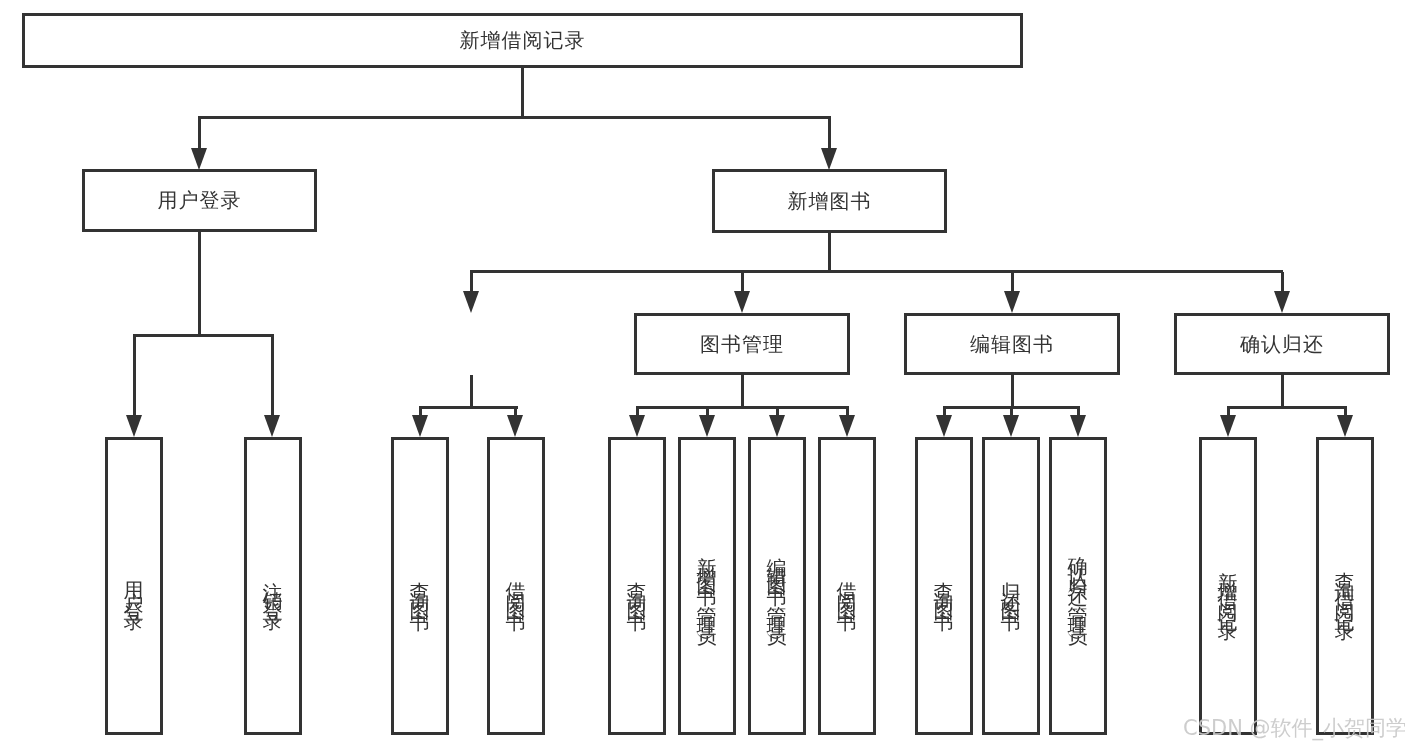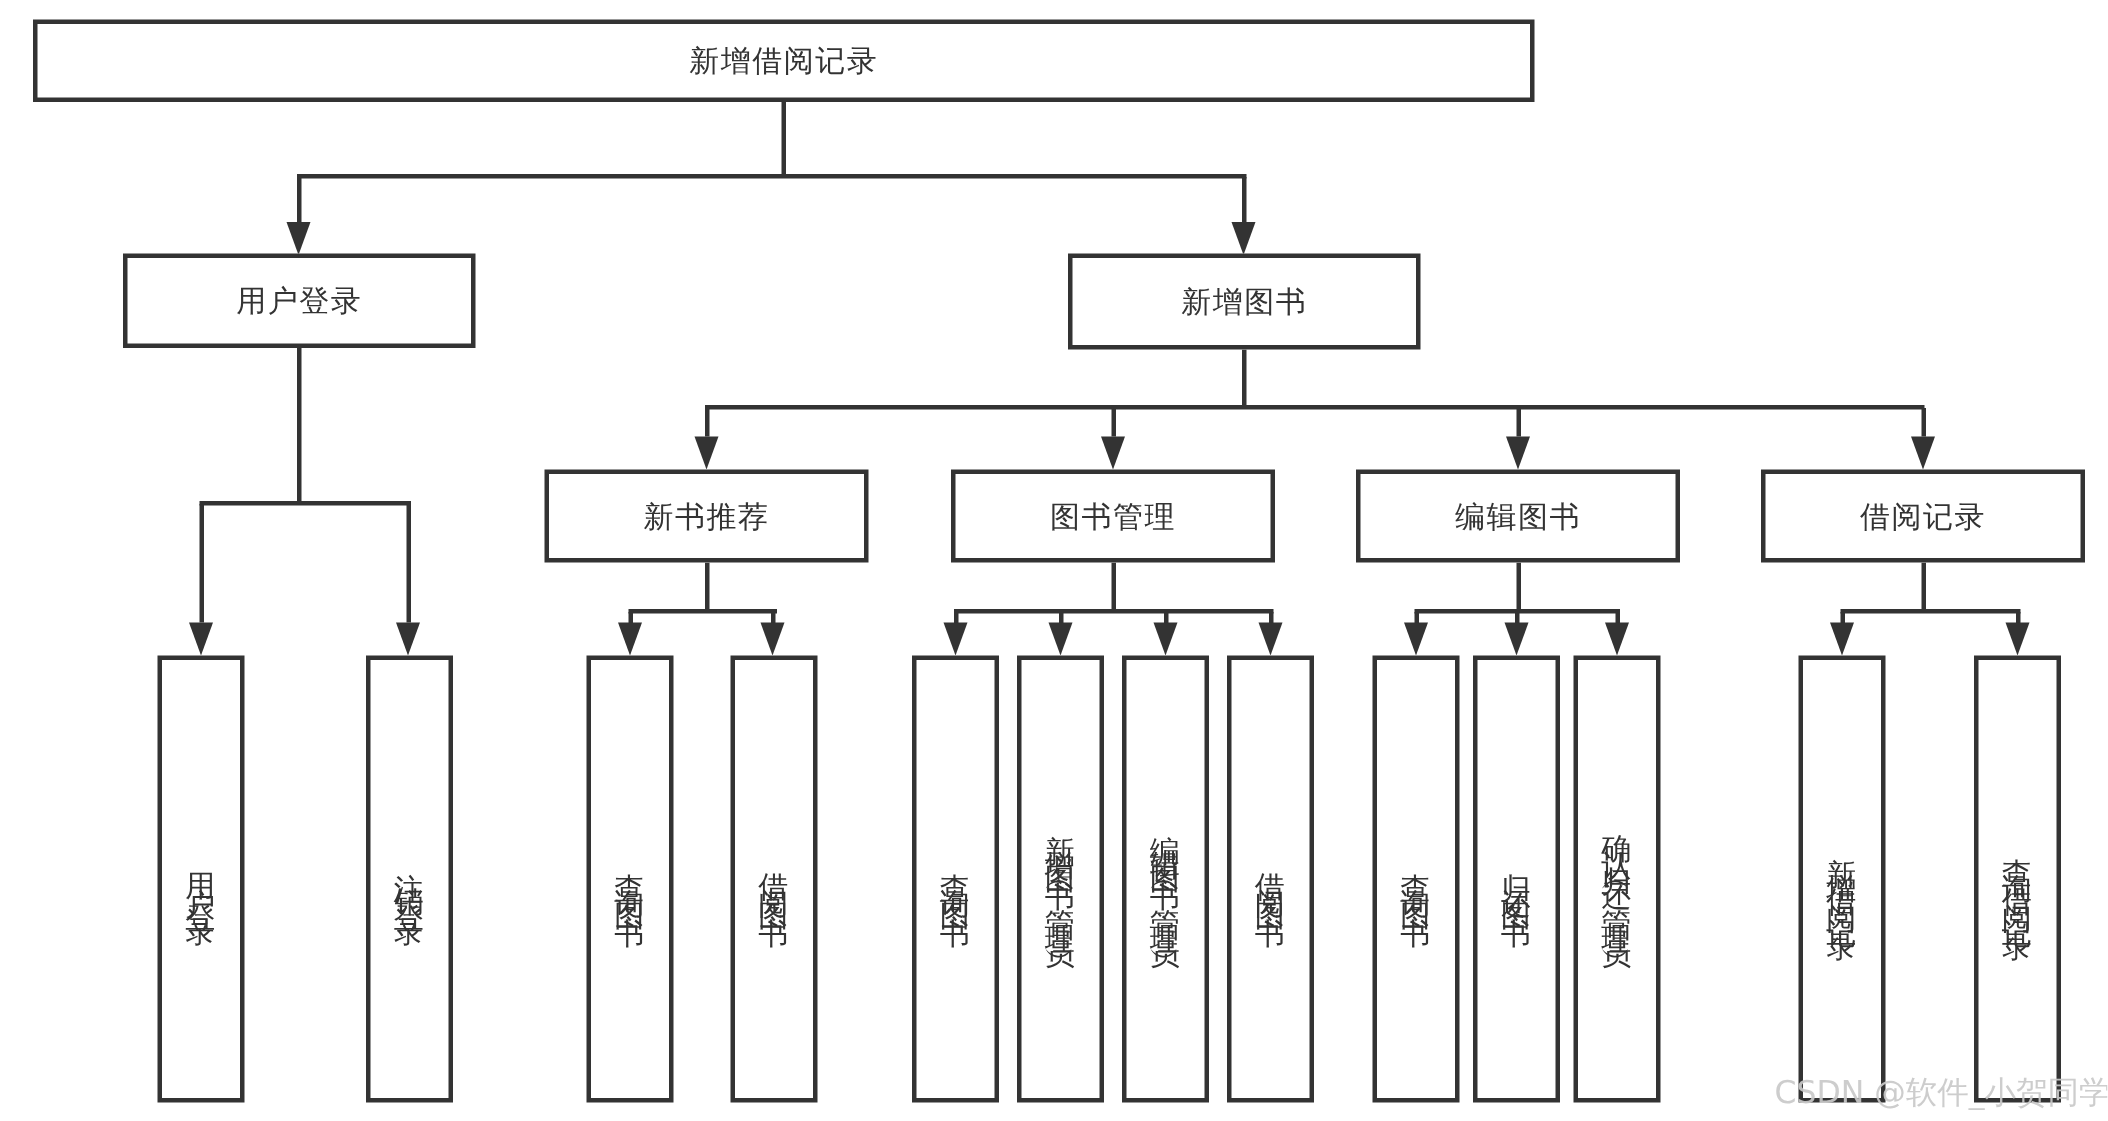--- a/index.html
+++ b/index.html
@@ -83,31 +83,28 @@
   <div class="h" style="left:470px;top:270px;width:813px;height:3px"></div>
   <div class="v" style="left:470px;top:272px;width:3px;height:19px"></div>
   <div class="ah" style="left:463px;top:291px"></div>
   <div class="v" style="left:741px;top:272px;width:3px;height:19px"></div>
   <div class="ah" style="left:734px;top:291px"></div>
   <div class="v" style="left:1011px;top:272px;width:3px;height:19px"></div>
   <div class="ah" style="left:1004px;top:291px"></div>
   <div class="v" style="left:1281px;top:272px;width:3px;height:19px"></div>
   <div class="ah" style="left:1274px;top:291px"></div>
 
-  <div class="box" style="left:363px;top:313px;width:216px;height:62px">
-    <span>新书推荐</span>
-  </div>
   <div class="box" style="left:634px;top:313px;width:216px;height:62px">
     <span>图书管理</span>
   </div>
   <div class="box" style="left:904px;top:313px;width:216px;height:62px">
     <span>编辑图书</span>
   </div>
   <div class="box" style="left:1174px;top:313px;width:216px;height:62px">
-    <span>借阅记录</span>
+    <span>确认归还</span>
   </div>
 
   <div class="v" style="left:470px;top:375px;width:3px;height:33px"></div>
   <div class="h" style="left:419px;top:406px;width:99px;height:3px"></div>
   <div class="v" style="left:419px;top:408px;width:3px;height:9px"></div>
   <div class="ah" style="left:412px;top:415px"></div>
   <div class="v" style="left:514px;top:408px;width:3px;height:9px"></div>
   <div class="ah" style="left:507px;top:415px"></div>
 
   <div class="v" style="left:741px;top:375px;width:3px;height:33px"></div>

